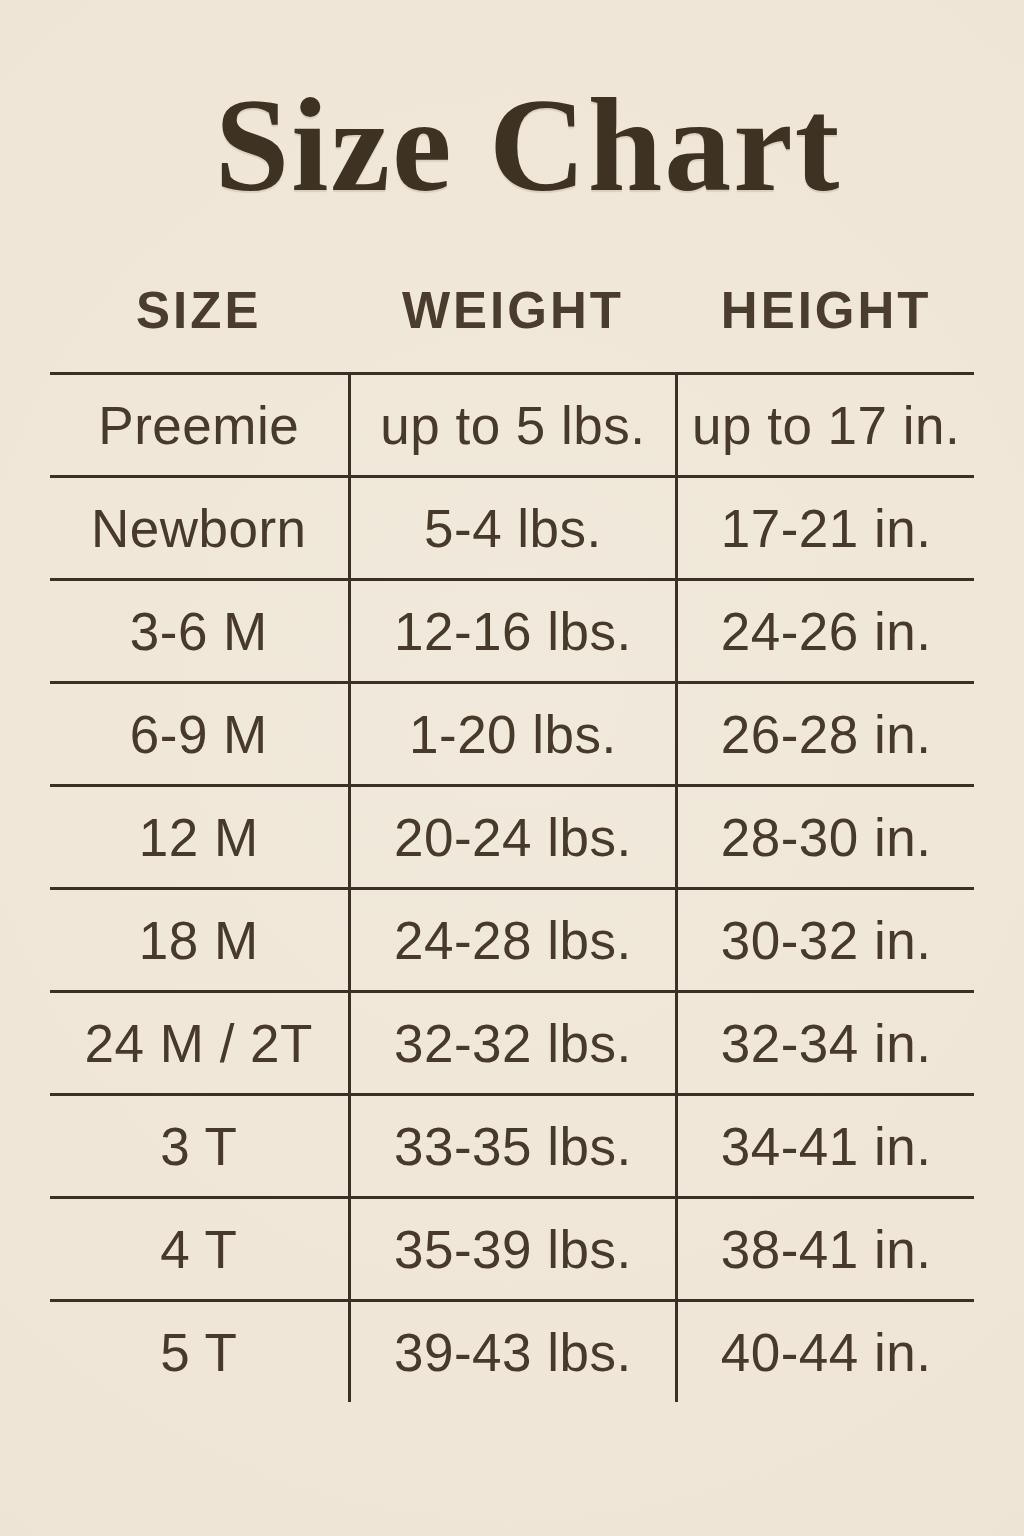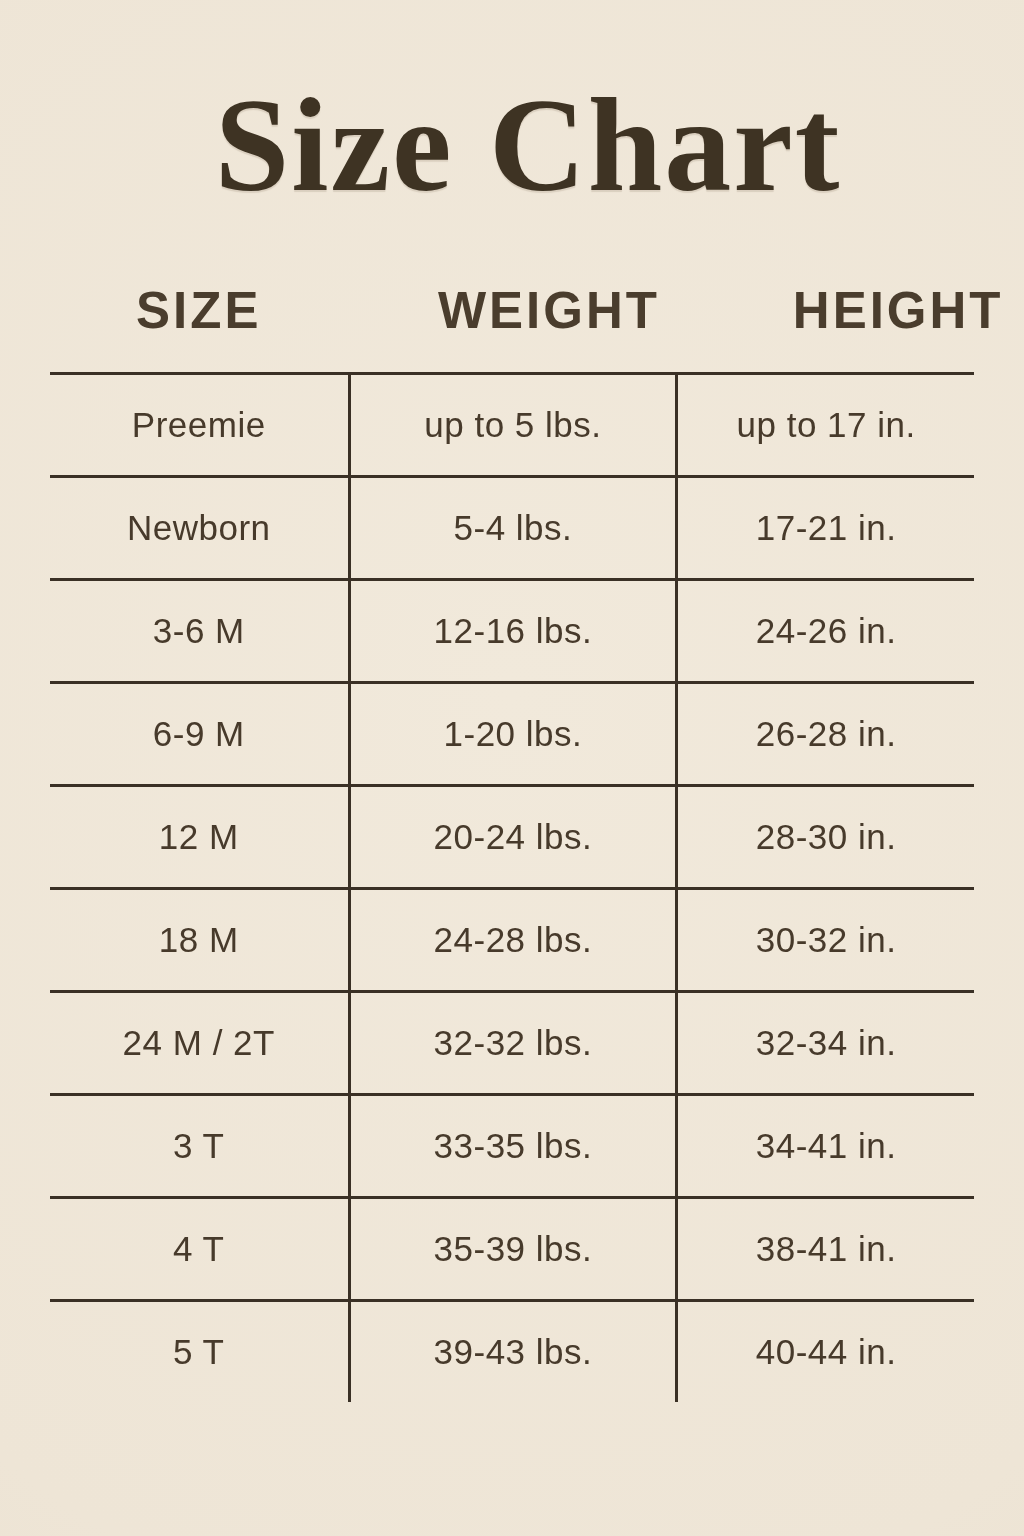--- a/index.html
+++ b/index.html
@@ -32,39 +32,38 @@
   }
   .chart-table {
     margin: 62px 50px 0 50px; 
   }
   .thead, .row {
     display: grid;
     grid-template-columns: 32.2% 35.8% 32%;
   }
   .thead {
     padding-bottom: 34px;
-    gap: 36px;
   }
   .th {
     text-align: center;
     font-weight: 700;
     font-size: 51px;
     line-height: 54px;
     letter-spacing: 3px;
     color: #4a3d2d;
   }
   .row {
     height: 100px;
     border-top: 3px solid #3a3025;
   }
   .cell {
     display: flex;
     align-items: center;
     justify-content: center;
-    font-size: 35px;
+    font-size: 53px;
     letter-spacing: 0.5px;
     color: #473a2b;
     box-sizing: border-box;
     white-space: nowrap;
   }
   .cell.mid {
     border-left: 3px solid #3a3025;
     border-right: 3px solid #3a3025;
   }
 </style>

